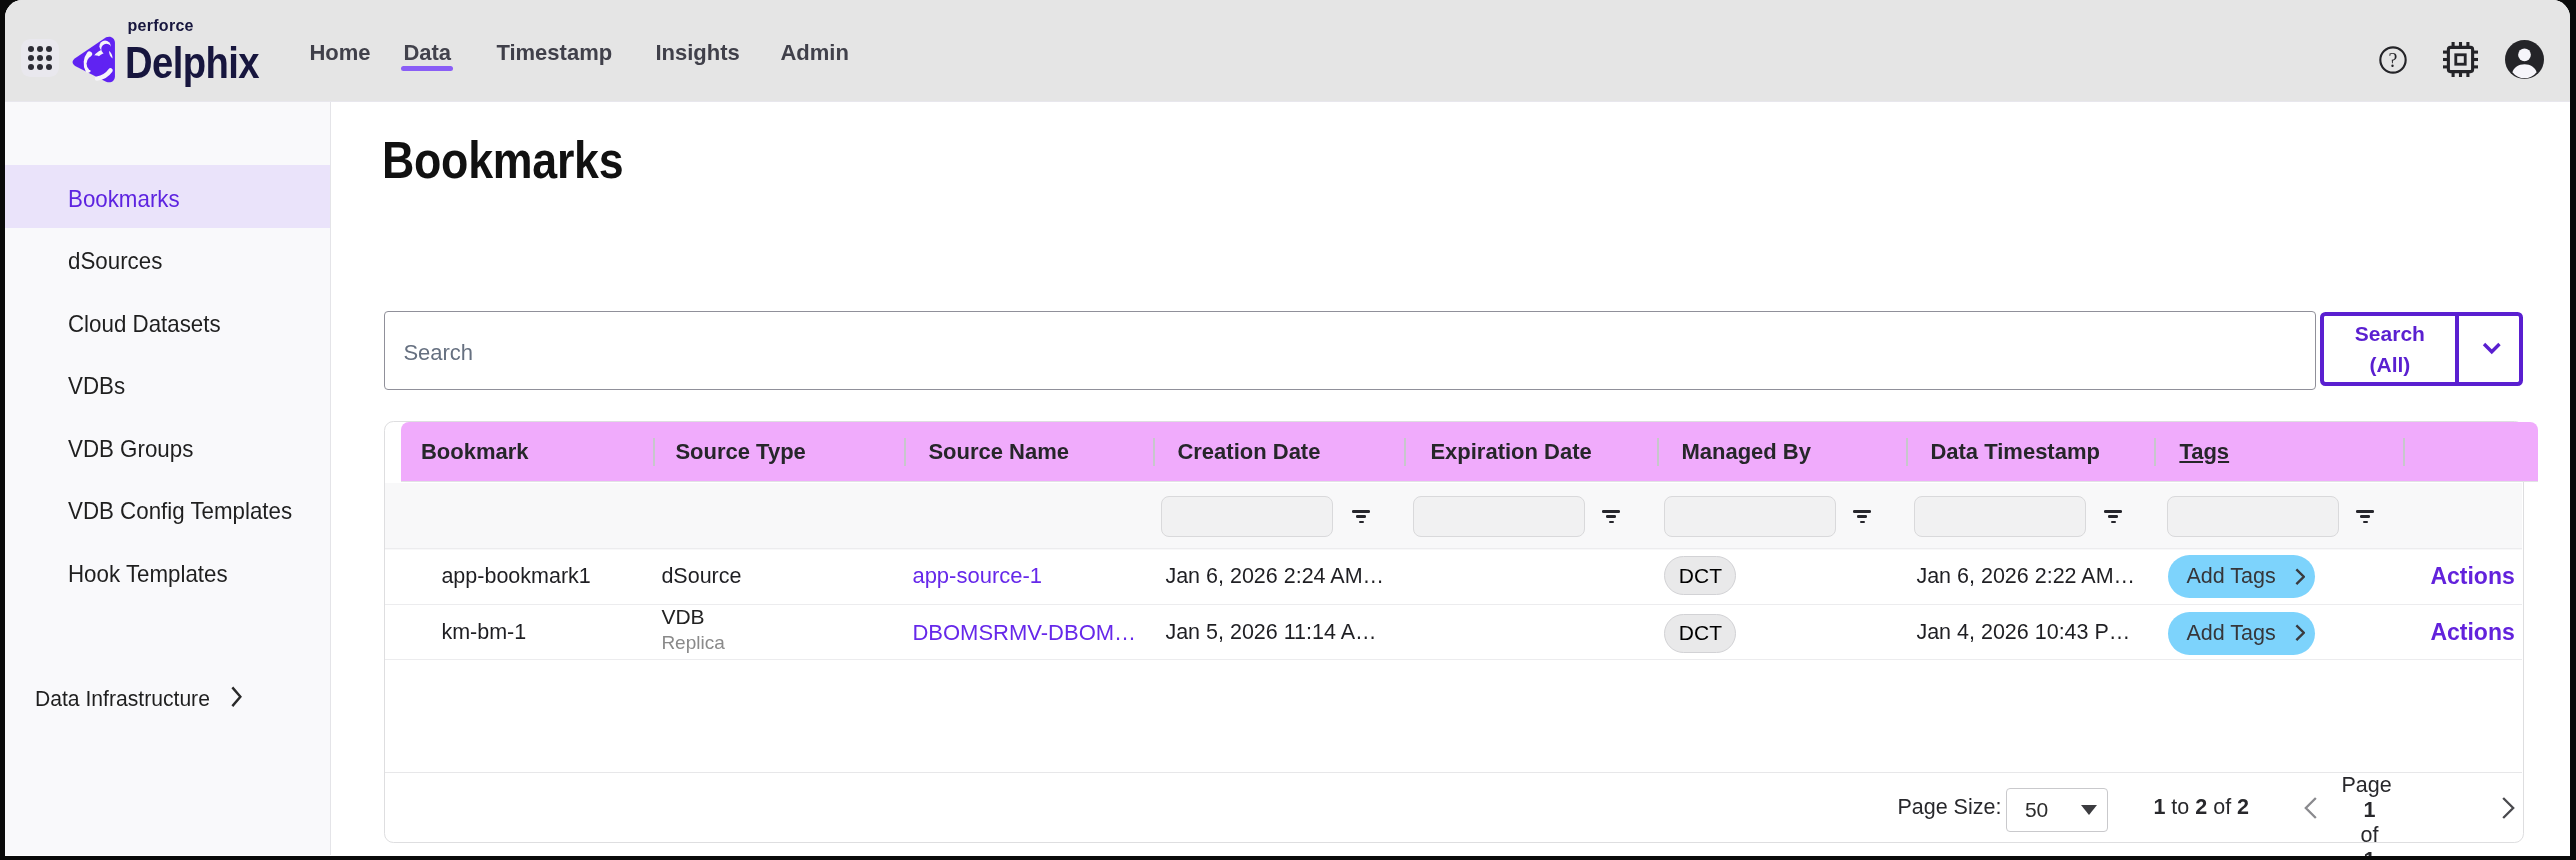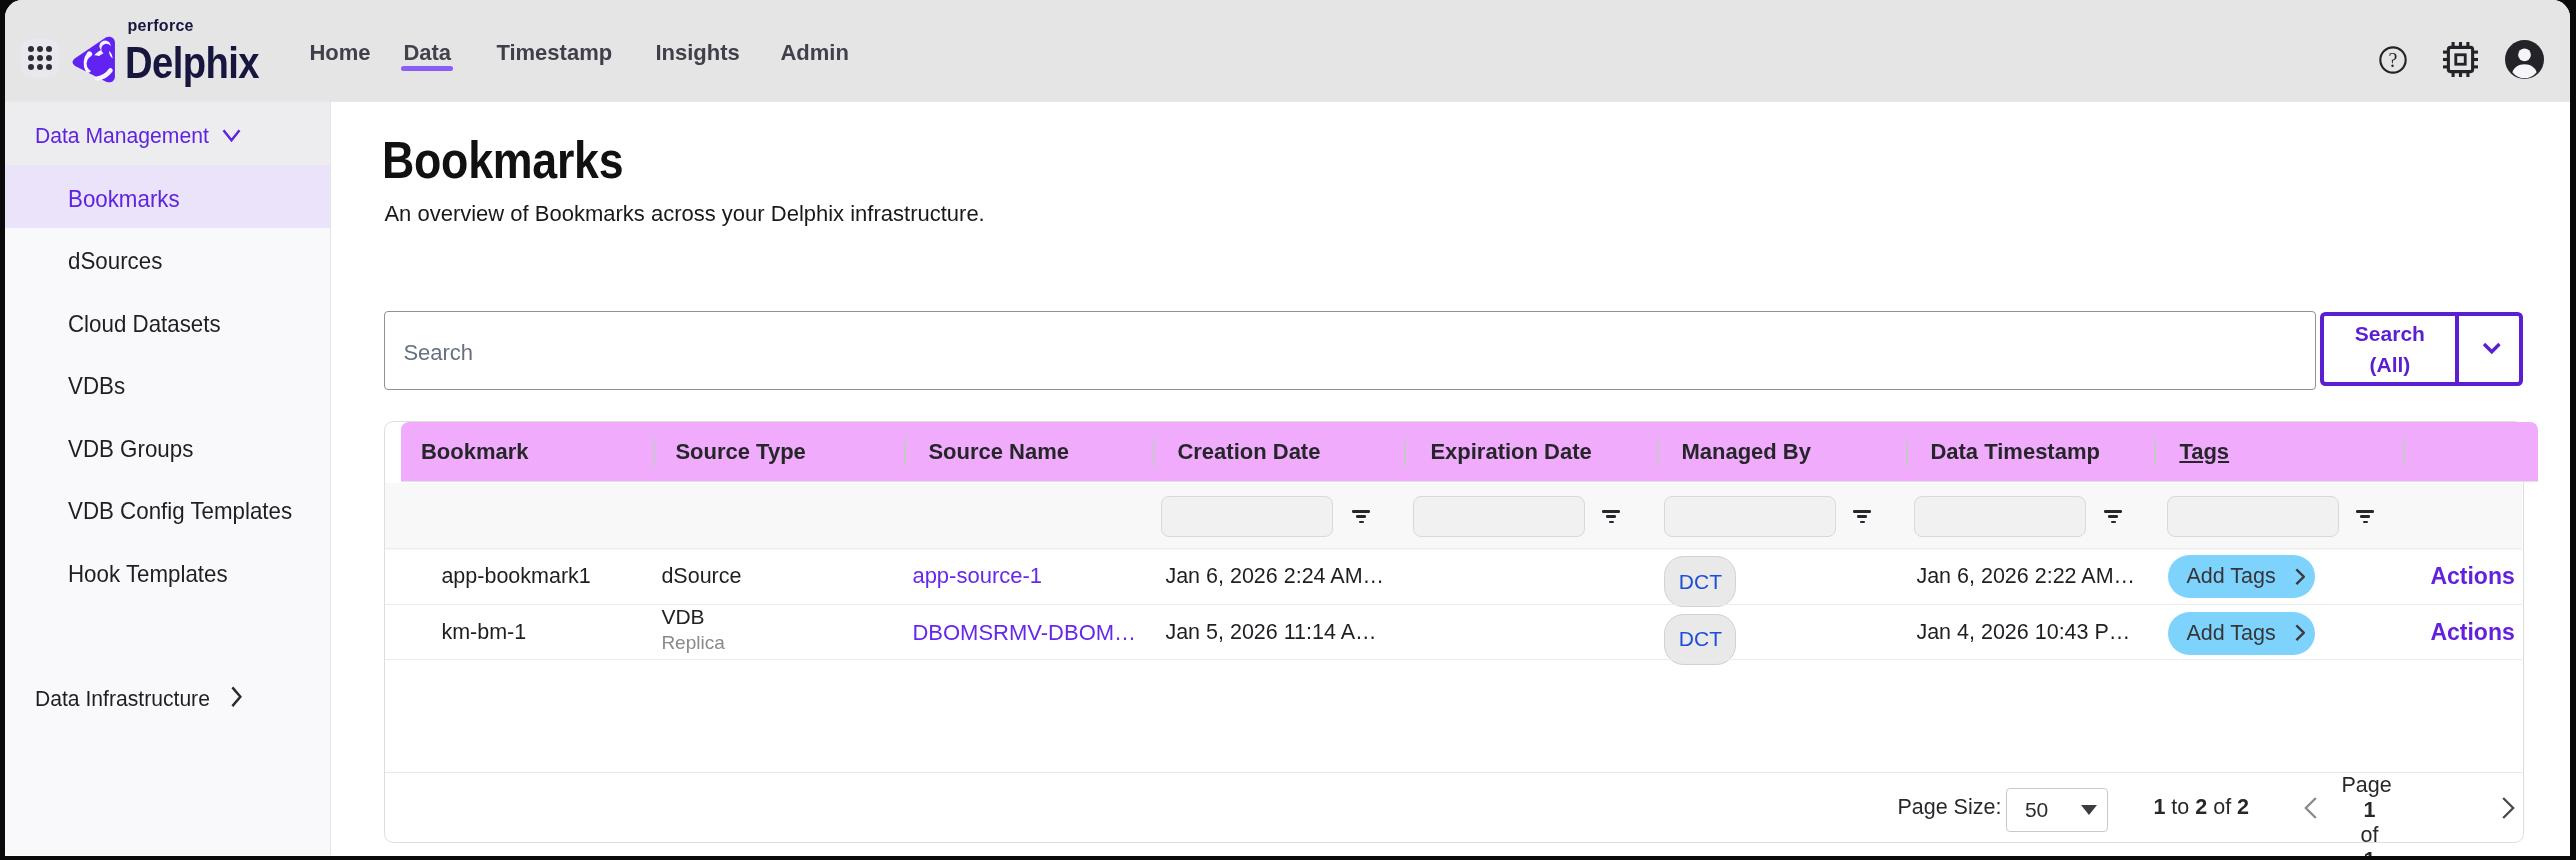--- a/index.html
+++ b/index.html
@@ -36,21 +36,21 @@
   .thead { position:absolute; left:16px; top:0; width:2137px; height:60px; background:#f0abfc; border-bottom:1.3px solid #e2e2e5; border-radius:8px 8px 0 0; }
   .th { position:absolute; top:0; height:59px; display:flex; align-items:center; font-size:22px; font-weight:bold; color:#26262a; }
   .sep { position:absolute; top:15.5px; width:1.3px; height:28px; background:#c7c7cb; }
   .frow { position:absolute; left:0; top:61px; width:2137px; height:67px; background:#f8f8f9; }
   .fbox { position:absolute; top:12.8px; width:172px; height:41px; background:#f1f1f2; border:1.3px solid #d9d9db; border-radius:8px; }
   .ficon { position:absolute; top:27px; width:18px; }
   .fb { background:#26262c; height:2.7px; border-radius:1.3px; margin:0 auto 2.7px auto; }
   .row { position:absolute; left:0; width:2137px; border-top:1.3px solid #ececee; }
   .cell { position:absolute; display:flex; align-items:center; font-size:21.5px; color:#1f1f23; height:100%; }
   .link { color:#6628ea; font-size:22px; }
-  .chip { position:absolute; width:72px; height:51px; background:#e9e9ea; border:0.7px solid #d2d2d5; border-radius:19.5px; display:flex; align-items:center; justify-content:center; font-size:21px; color:#1d4ed8; }
+  .chip { position:absolute; width:72px; height:39px; background:#e9e9ea; border:0.7px solid #d2d2d5; border-radius:19.5px; display:flex; align-items:center; justify-content:center; font-size:21px; color:#000000; }
   .addtags { position:absolute; width:147px; height:43px; background:#7dd3fc; border-radius:21.5px; display:flex; align-items:center; font-size:21.5px; color:#36363a; padding-left:18px; }
   .actions { position:absolute; font-size:23px; font-weight:bold; color:#6222dc; }
   .tfoot { position:absolute; left:0; top:350px; width:2137px; height:70px; border-top:1.3px solid #e7e7e9; }
   .ftxt { position:absolute; font-size:21.5px; color:#28282c; display:flex; align-items:center; height:69px; }
   .psel { position:absolute; left:1621px; top:15px; width:102px; height:44px; border:1.3px solid #c9c9cc; border-radius:4px; }
   .psel span { position:absolute; left:17.5px; top:9.4px; font-size:21px; color:#2c2c2c; }
   .psel .tri { position:absolute; left:74px; top:16px; width:0; height:0; border-left:8.7px solid transparent; border-right:8.7px solid transparent; border-top:10.8px solid #3c3c40; }
   .b { font-weight:bold; }
 </style>
 </head>
@@ -117,26 +117,20 @@
       </g>
     </svg>
     <svg class="ticon" style="left:2500px; top:40px;" width="39" height="39" viewBox="0 0 58 58">
       <circle cx="29" cy="29" r="29" fill="#242428"></circle>
       <circle cx="29" cy="22" r="9.5" fill="#f6f5fa"></circle>
       <path d="M 29 36 C 38 36 45 41 47 48 C 42 54 36 57 29 57 C 22 57 16 54 11 48 C 13 41 20 36 29 36 Z" fill="#f6f5fa"></path>
     </svg>
   </div>
 
   <div class="sidebar">
-    <div class="srow hd purple" style="top:0; background:#ededf0;">
-        <span class="t">Data Management</span>
-      <svg class="schev" style="left:217px; top:27px;" width="19" height="14" viewBox="0 0 28 21">
-          <polyline points="2,2 14,17 26,2" fill="none" stroke="#5d23e0" stroke-width="3.6"></polyline>
-        </svg>
-    </div>
     <div class="srow sub purple" style="top:63px; background:#eae3fa;">
         <span class="t">Bookmarks</span>
       </div>
     <div class="srow sub" style="top:125px;">
         <span class="t">dSources</span>
       </div>
     <div class="srow sub" style="top:188px;">
         <span class="t">Cloud Datasets</span>
       </div>
     <div class="srow sub" style="top:250px;">
@@ -153,21 +147,20 @@
       </div>
     <div class="srow hd" style="top:563px;">
         <span class="t">Data Infrastructure</span>
       <svg class="schev" style="left:226px; top:21px;" width="11.4" height="21.5" viewBox="0 0 17 32">
           <polyline points="2,2 14,16 2,30" fill="none" stroke="#2a2a2a" stroke-width="3.6"></polyline>
         </svg>
     </div>
   </div>
 
   <div class="h1">Bookmarks</div>
-  <div class="sub1">An overview of Bookmarks across your Delphix infrastructure.</div>
   <div class="searchbox">
       <span>Search</span>
     </div>
   <div class="sbtn">
     <div class="lab">Search<br>(All)</div>
     <div class="chev">
       <svg width="19.5" height="13.5" viewBox="0 0 29 20">
           <polyline points="3,3 14.5,14.5 26,3" fill="none" stroke="#5a1fd0" stroke-width="5"></polyline>
         </svg>
     </div>

